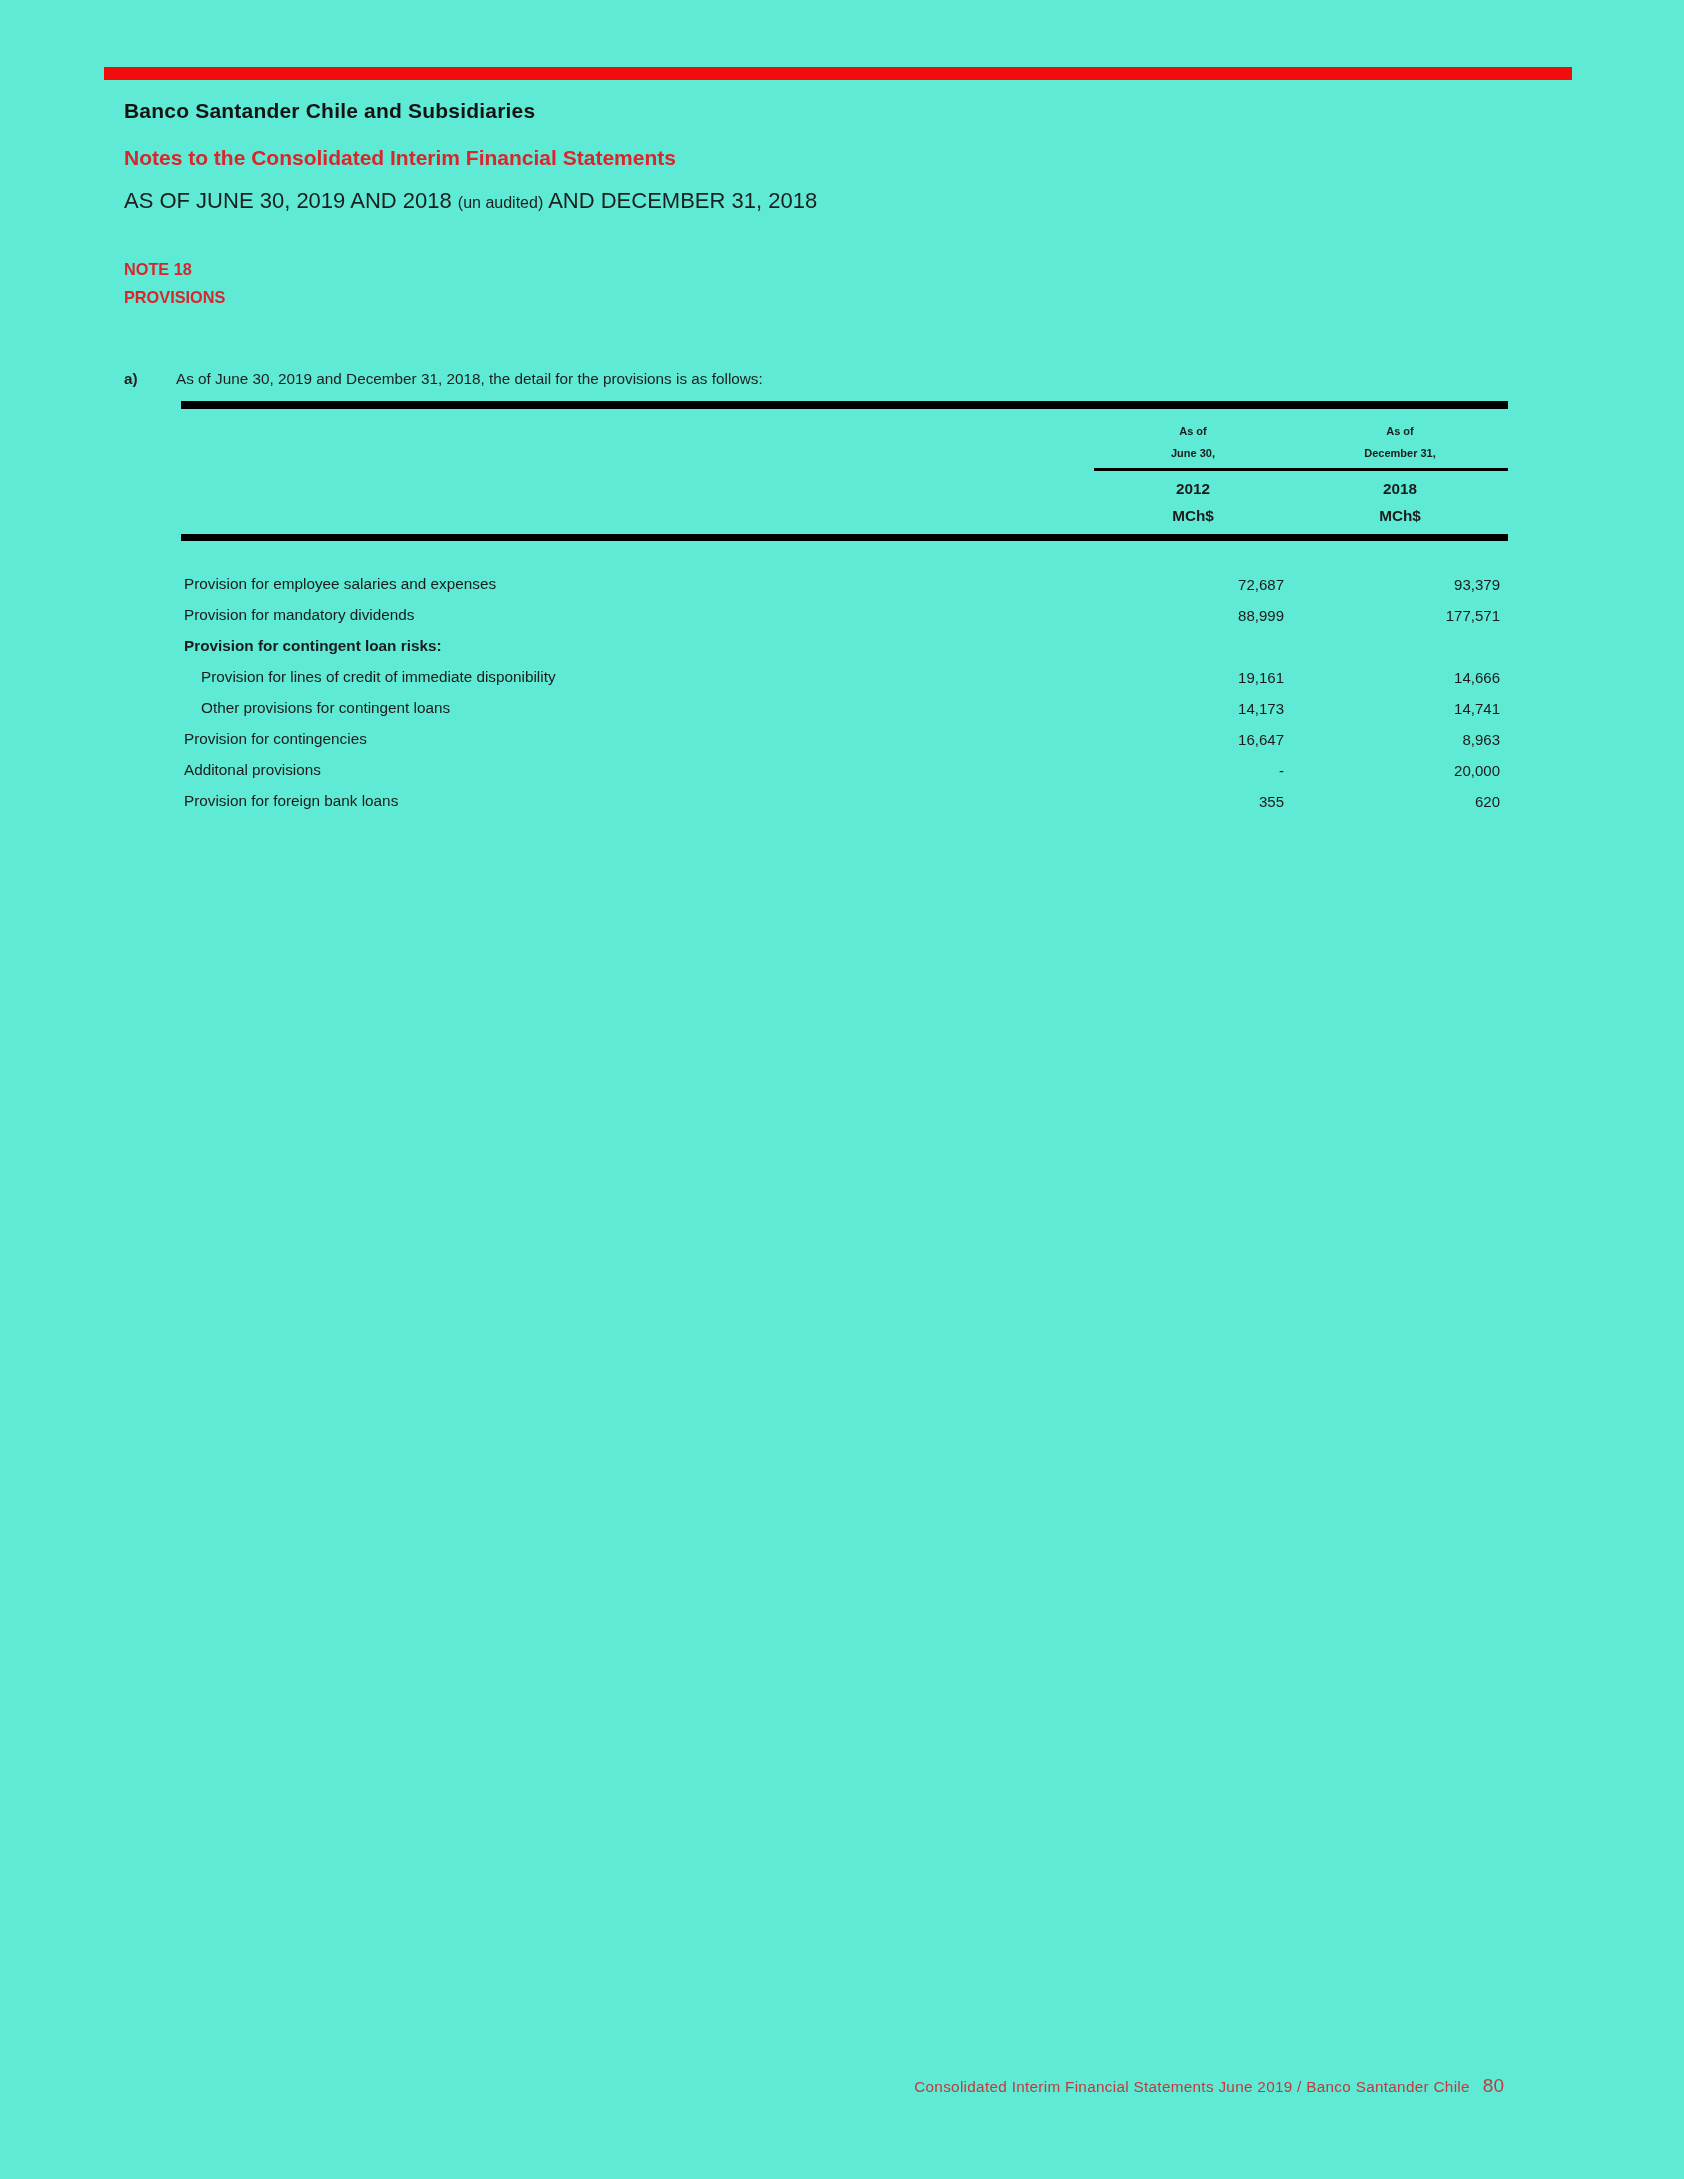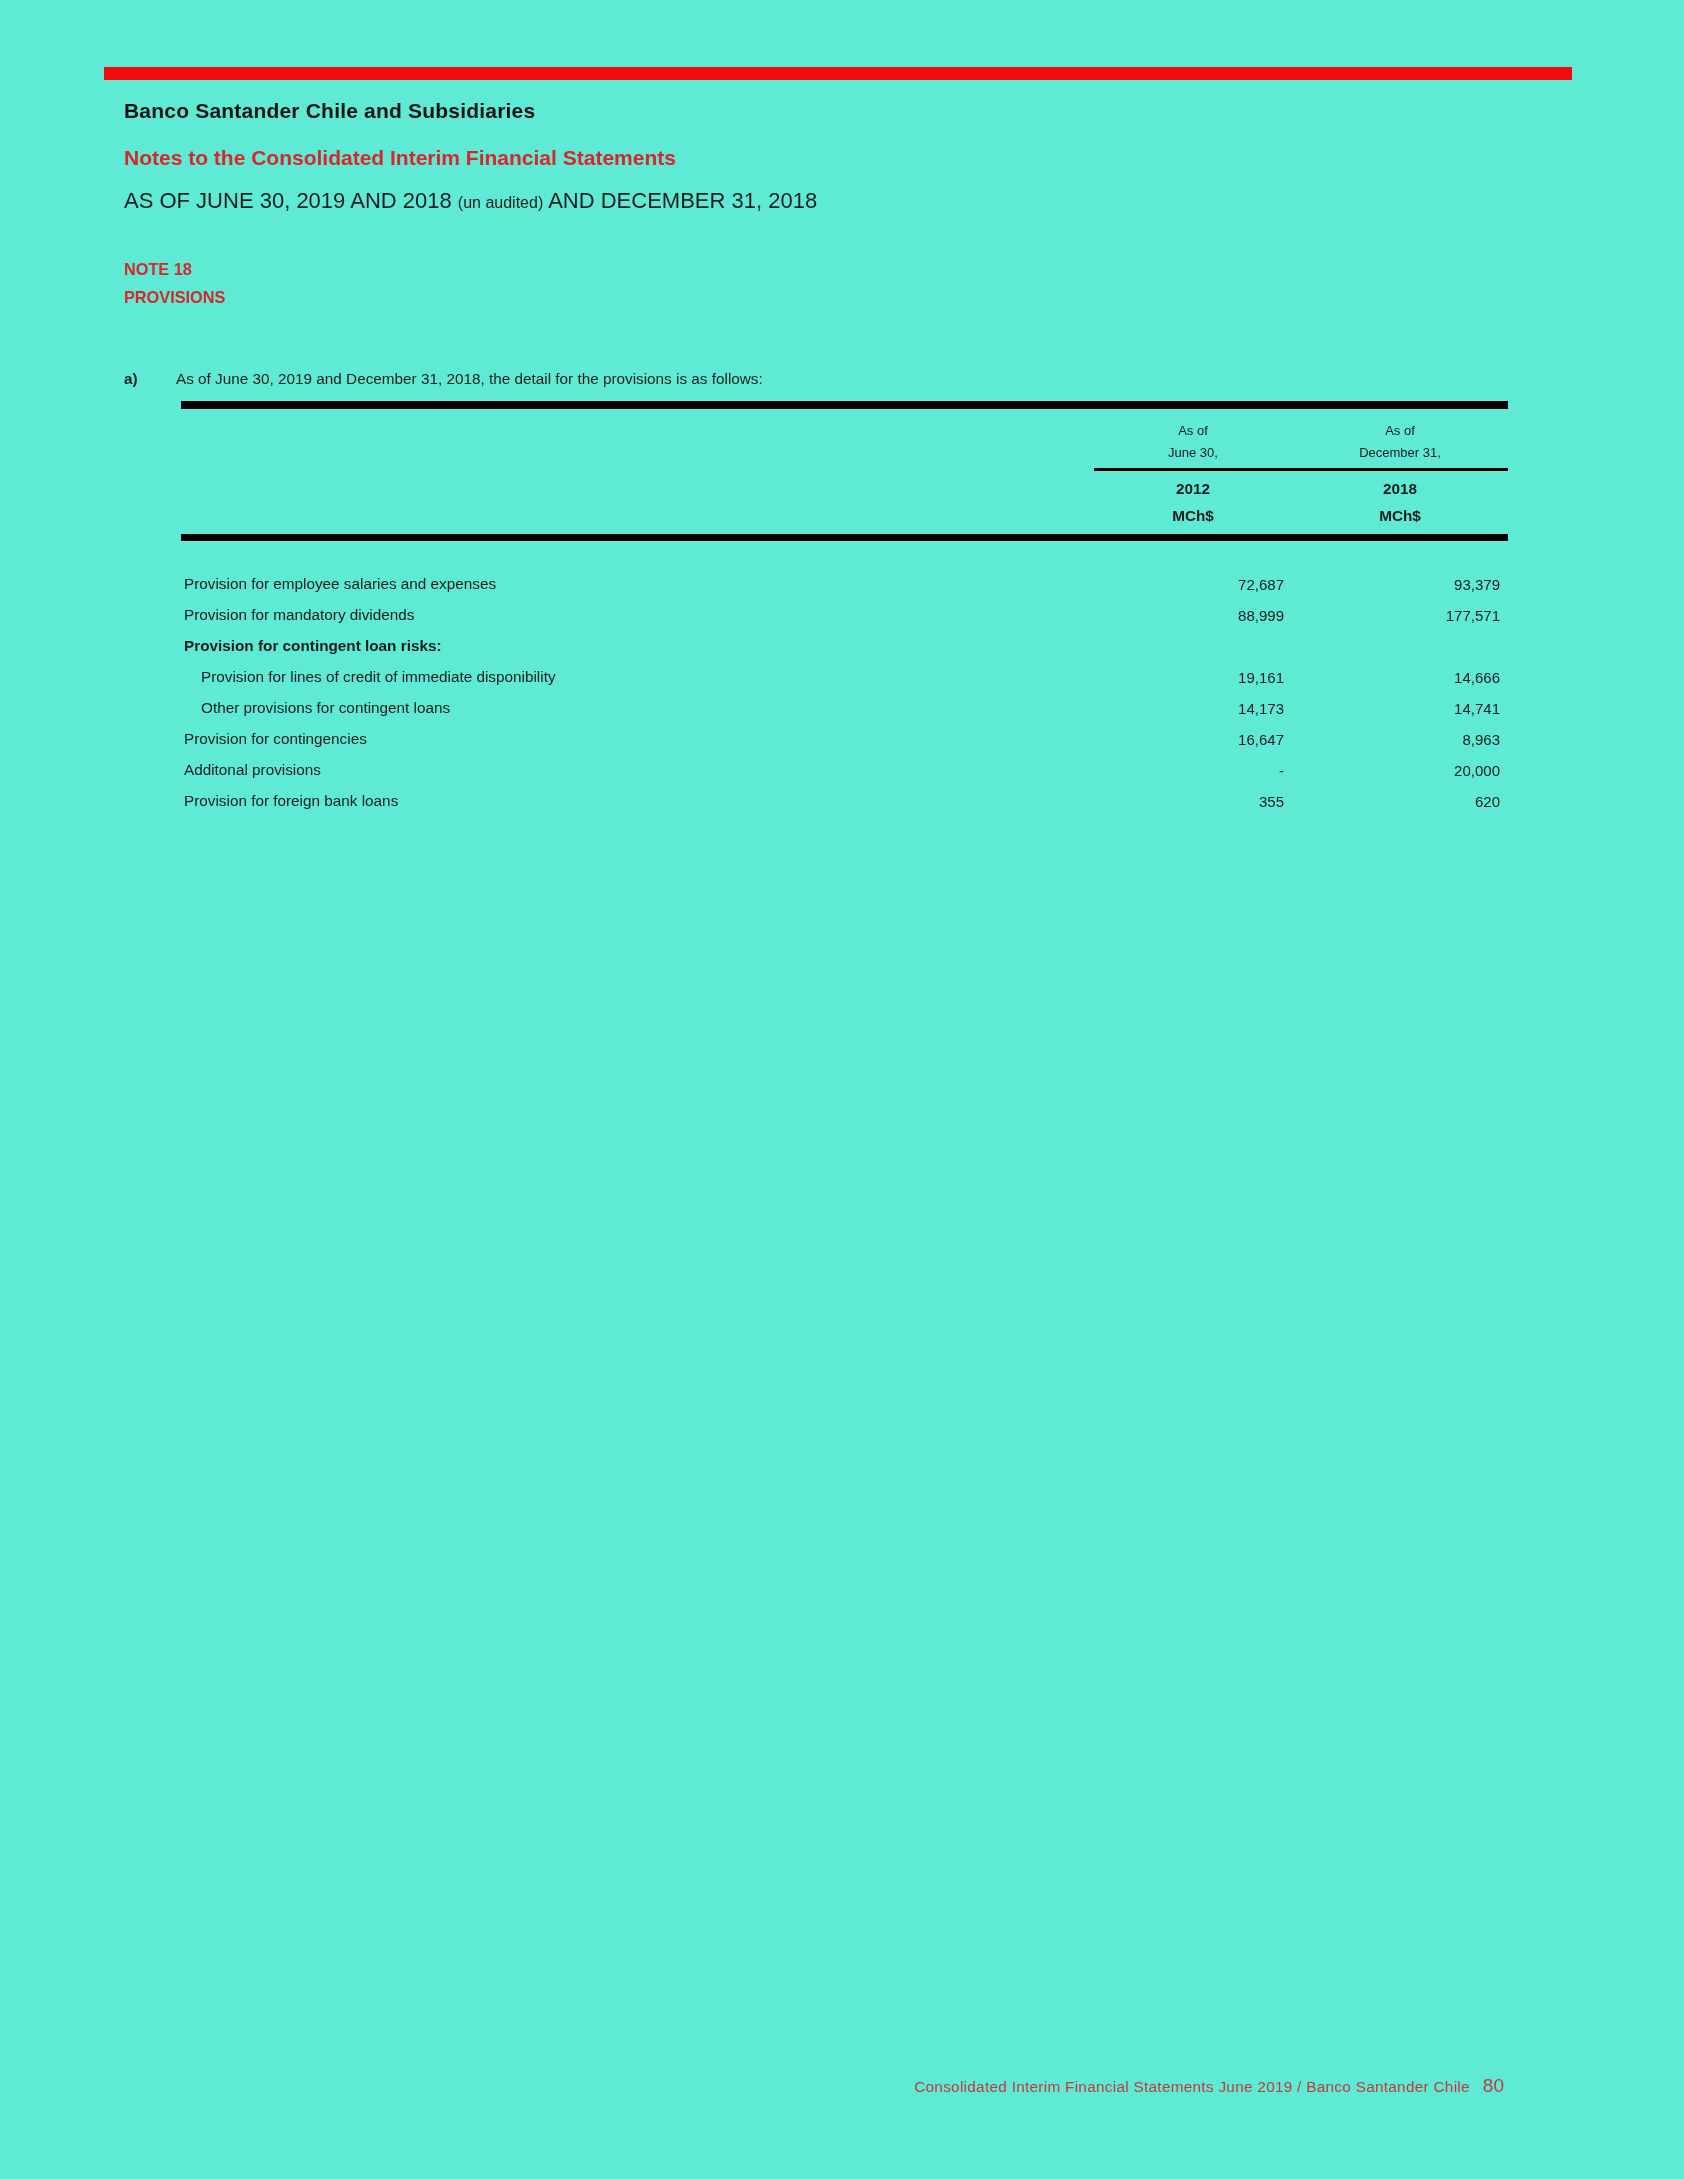--- a/index.html
+++ b/index.html
@@ -81,22 +81,22 @@
     color: #1c1c1c;
   }
   table.provisions col.c-label { width: 913px; }
   table.provisions col.c-2019  { width: 198px; }
   table.provisions col.c-2018  { width: 216px; }
 
   .hdr-dates td {
     padding-top: 11px;
     padding-bottom: 4px;
     text-align: center;
-    font-weight: 400;
-    font-size: 13px;
+    font-weight: 700;
+    font-size: 11px;
     line-height: 22px;
     vertical-align: bottom;
   }
   .hdr-dates td.underlined { border-bottom: 3px solid #000000; }
 
   .hdr-year td {
     padding-top: 9px;
     text-align: center;
     font-weight: 700;
     font-size: 15.3px;

